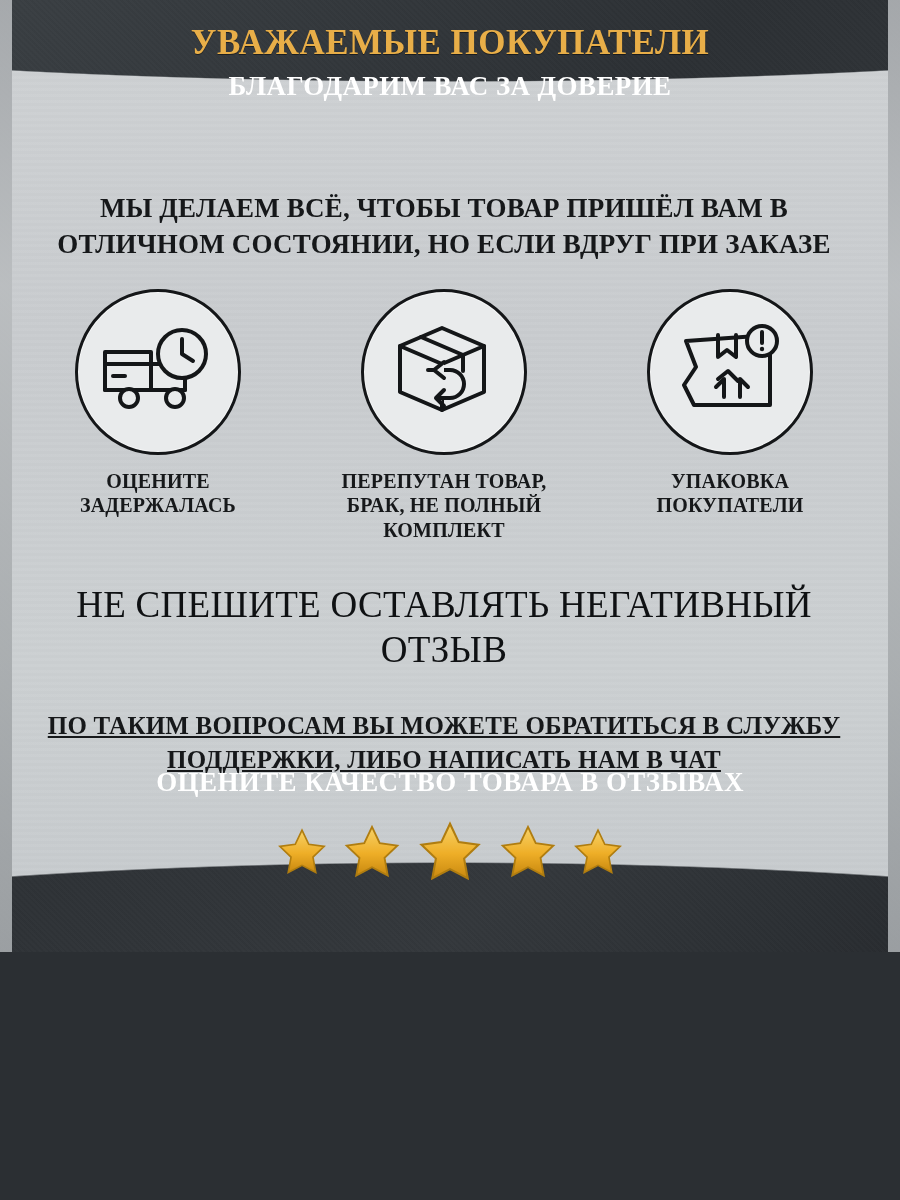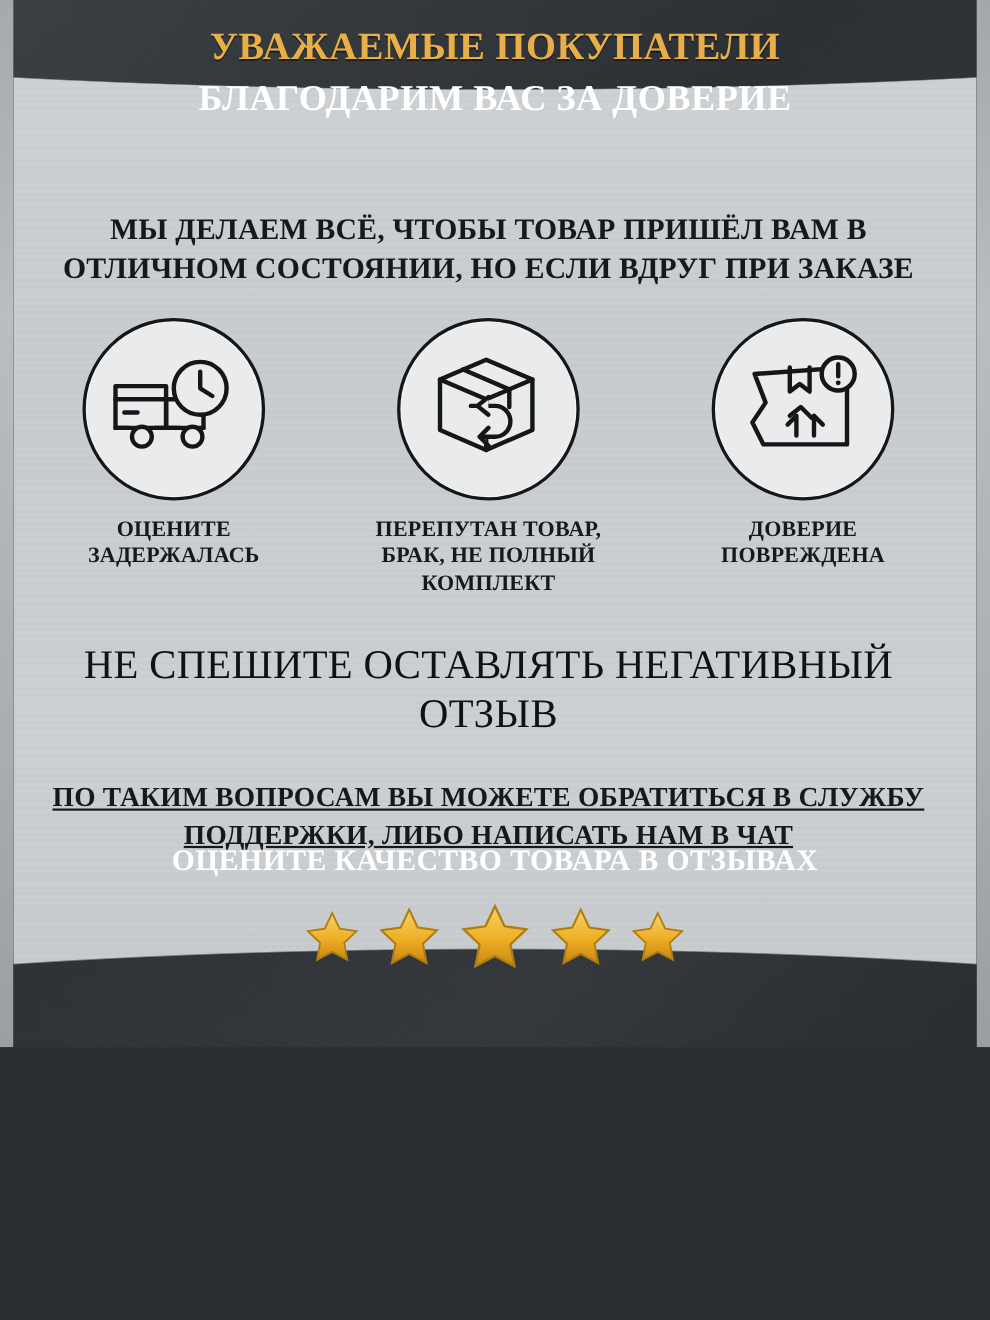--- a/index.html
+++ b/index.html
@@ -80,21 +80,21 @@
     padding-top: 24px;
     font-size: 35px;
     line-height: 1.08;
     font-weight: bold;
     letter-spacing: 0.5px;
     color: #e8ae48;
     text-shadow: 0 1px 0 rgba(0,0,0,0.45);
   }
   .header-sub {
     margin: 9px 0 0 0;
-    font-size: 33px;
+    font-size: 27px;
     line-height: 1.18;
     font-weight: bold;
     color: #ffffff;
     letter-spacing: 0.4px;
   }
 
   
   .content {
     position: absolute;
     left: 28px;
@@ -272,21 +272,21 @@
                 <path d="M50 78 v-18 M50 60 l-8 8 M66 78 v-18 M66 60 l8 8"></path>
               </g>
               <g>
                 <circle cx="88" cy="22" r="15" fill="#e9ebec" stroke="#141618" stroke-width="4"></circle>
                 <path d="M88 13 v11" stroke="#141618" stroke-width="4" stroke-linecap="round"></path>
                 <circle cx="88" cy="30" r="2.2" fill="#141618"></circle>
               </g>
             </svg>
           </span>
         </div>
-        <div class="icon-caption">ДОВЕРИЕ ПОВРЕЖДЕНА</div>
+        <div class="icon-caption">УПАКОВКА ПОКУПАТЕЛИ</div>
       </div>
 
     </div>
 
     <p class="callout">НЕ СПЕШИТЕ ОСТАВЛЯТЬ НЕГАТИВНЫЙ ОТЗЫВ</p>
     <p class="subtext">ПО ТАКИМ ВОПРОСАМ ВЫ МОЖЕТЕ ОБРАТИТЬСЯ В СЛУЖБУ ПОДДЕРЖКИ, ЛИБО НАПИСАТЬ НАМ В ЧАТ</p>
   </div>
 
   <div class="footer">
     <p class="footer-title">ОЦЕНИТЕ КАЧЕСТВО ТОВАРА В ОТЗЫВАХ</p>

